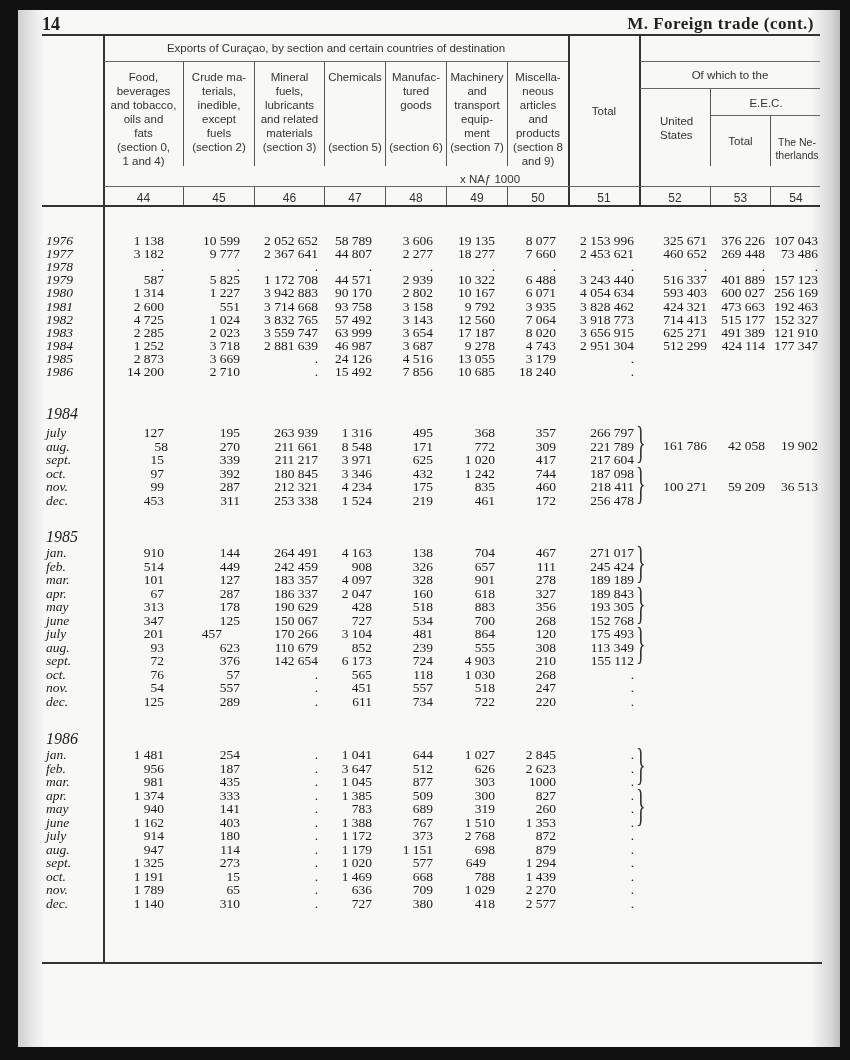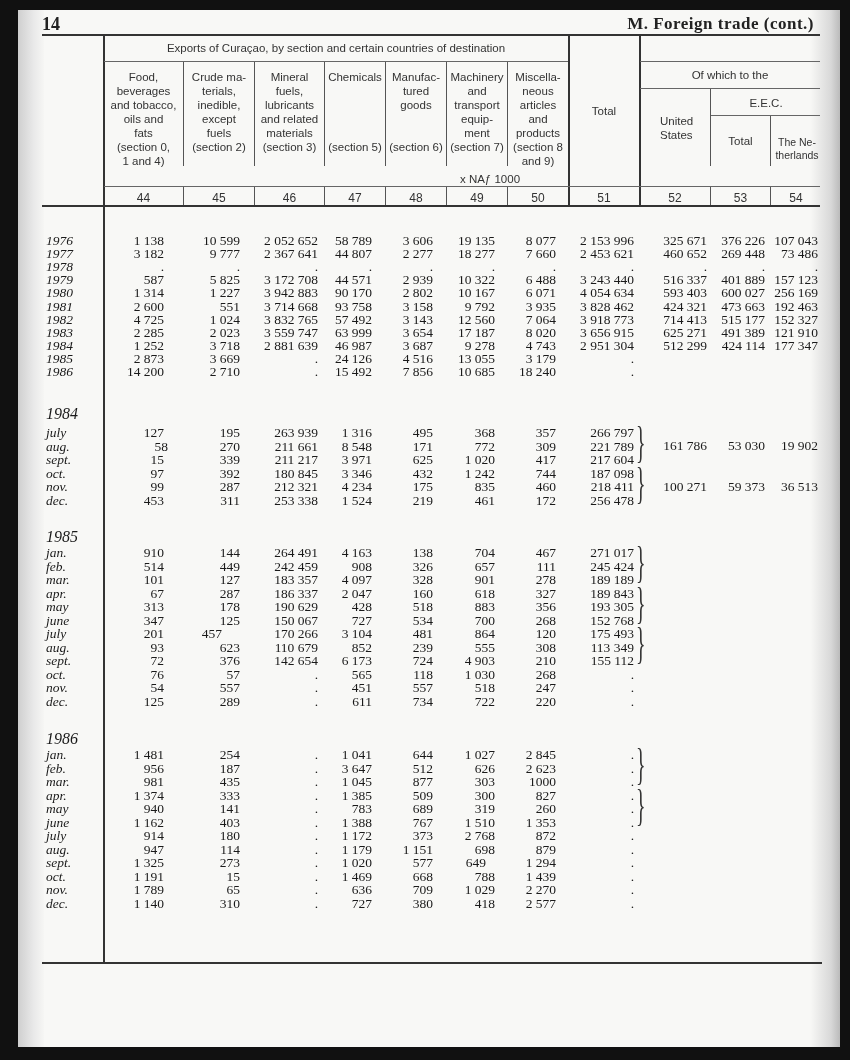--- a/index.html
+++ b/index.html
@@ -170,21 +170,21 @@
       <span class="v" style="right: 294px;">.</span>
       <span class="v" style="right: 216px;">.</span>
       <span class="v" style="right: 143px;">.</span>
       <span class="v" style="right: 85px;">.</span>
       <span class="v" style="right: 32px;">.</span>
     </div>
     <div class="row" style="top: 272.3px;">
       <span class="lbl">1979</span>
       <span class="v" style="right: 686px;">587</span>
       <span class="v" style="right: 610px;">5 825</span>
-      <span class="v" style="right: 532px;">3 172 708</span>
+      <span class="v" style="right: 532px;">1 172 708</span>
       <span class="v" style="right: 478px;">44 571</span>
       <span class="v" style="right: 417px;">2 939</span>
       <span class="v" style="right: 355px;">10 322</span>
       <span class="v" style="right: 294px;">6 488</span>
       <span class="v" style="right: 216px;">3 243 440</span>
       <span class="v" style="right: 143px;">516 337</span>
       <span class="v" style="right: 85px;">401 889</span>
       <span class="v" style="right: 32px;">157 123</span>
     </div>
     <div class="row" style="top: 285.4px;">
@@ -627,20 +627,20 @@
   </div>
 <div id="braces">
     <div class="brace" style="left: 636px; top: 421px;">}</div>
     <div class="brace" style="left: 636px; top: 462px;">}</div>
     <div class="brace" style="left: 636px; top: 541px;">}</div>
     <div class="brace" style="left: 636px; top: 582px;">}</div>
     <div class="brace" style="left: 636px; top: 622px;">}</div>
     <div class="brace" style="left: 636px; top: 743px;">}</div>
     <div class="brace" style="left: 636px; top: 784px;">}</div>
     <span class="sum" style="top: 438px; right: 143px;">161 786</span>
-    <span class="sum" style="top: 438px; right: 85px;">53 030</span>
+    <span class="sum" style="top: 438px; right: 85px;">42 058</span>
     <span class="sum" style="top: 438px; right: 32px;">19 902</span>
     <span class="sum" style="top: 479px; right: 143px;">100 271</span>
-    <span class="sum" style="top: 479px; right: 85px;">59 373</span>
+    <span class="sum" style="top: 479px; right: 85px;">59 209</span>
     <span class="sum" style="top: 479px; right: 32px;">36 513</span>
   </div>
 
 <div class="rule-bottom"></div>
 
 </body></html>

